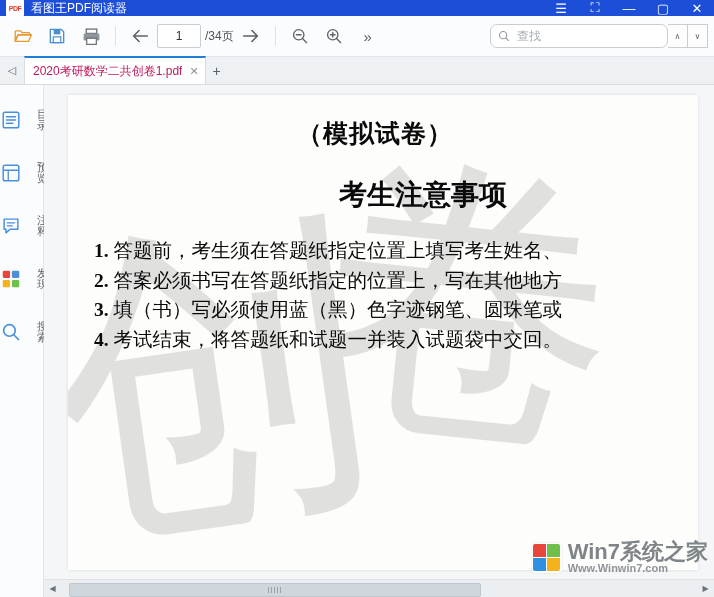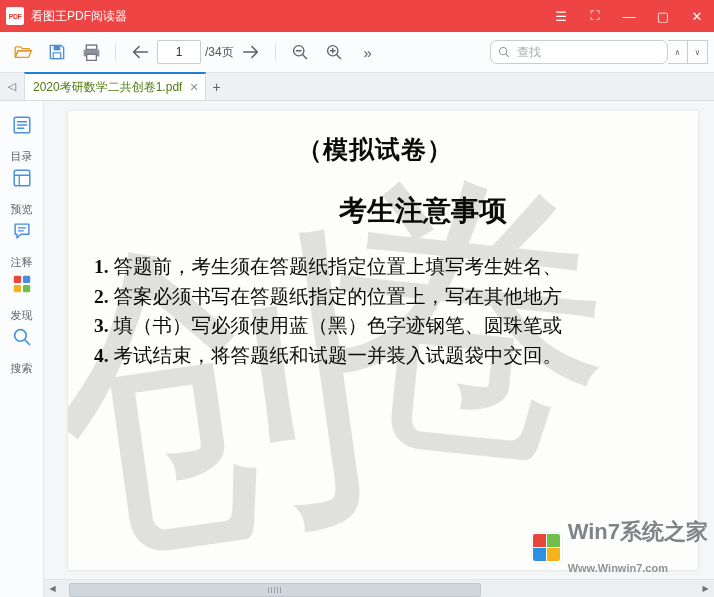--- a/index.html
+++ b/index.html
@@ -17,22 +17,22 @@
     position: relative;
     width: 714px;
     height: 597px;
     background: #f4f6f8;
     display: flex;
     flex-direction: column;
   }
 
   
   .titlebar {
-    height: 32px;
-    background: #ef4444;
+    height: 16px;
+    background: #1d4ed8;
     display: flex;
     align-items: center;
     color: #ffffff;
     flex: 0 0 auto;
   }
   .titlebar .app-icon {
     width: 18px;
     height: 18px;
     margin-left: 6px;
     background: #ffffff;
@@ -175,21 +175,21 @@
     align-items: center;
     padding: 0 6px 0 8px;
     font-size: 12px;
     color: #2f6fb5;
     max-width: 210px;
   }
   .tab .tab-label {
     white-space: nowrap;
     overflow: hidden;
     text-overflow: ellipsis;
-    color: #4d7c0f;
+    color: #be185d;
   }
   .tab .tab-close {
     margin-left: 7px;
     color: #8b9197;
     font-size: 11px;
   }
   .tabbar .newtab {
     width: 22px;
     height: 27px;
     display: flex;
@@ -212,23 +212,22 @@
     display: flex;
     flex-direction: column;
     align-items: center;
     padding-top: 8px;
     flex: 0 0 auto;
   }
   .side-item {
     width: 43px;
     height: 53px;
     display: flex;
-    flex-direction: column;
-    align-items: center;
-    justify-content: flex-end;
+    align-items: center;
+    justify-content: flex-start;
     color: #5d656c;
     font-size: 11px;
     gap: 15px;
   }
   .side-item .ic { width: 22px; height: 22px; display: block; }
   .side-item .lbl { font-size: 11px; color: #5d656c; line-height: 1; }
 
   
   .docarea {
     flex: 1 1 auto;
@@ -379,21 +378,20 @@
     display: block;
   }
   .brand .flag i.a { left: 1px; top: 1px; background: #e8453c; border-radius: 2px 0 0 0;}
   .brand .flag i.b { left: 15px; top: 1px; background: #6fbf4b; border-radius: 0 2px 0 0;}
   .brand .flag i.c { left: 1px; top: 15px; background: #2f8fe0; border-radius: 0 0 0 2px;}
   .brand .flag i.d { left: 15px; top: 15px; background: #f5b31b; border-radius: 0 0 2px 0;}
   .brand .btext {
     display: flex;
     flex-direction: column;
     line-height: 1.05;
-    gap: 20px;
   }
   .brand .btext .b1 {
     font-size: 22px;
     font-weight: bold;
     color: #7e8488;
     font-family: "Liberation Sans", sans-serif;
   }
   .brand .btext .b2 {
     font-size: 11px;
     color: #8e9498;

